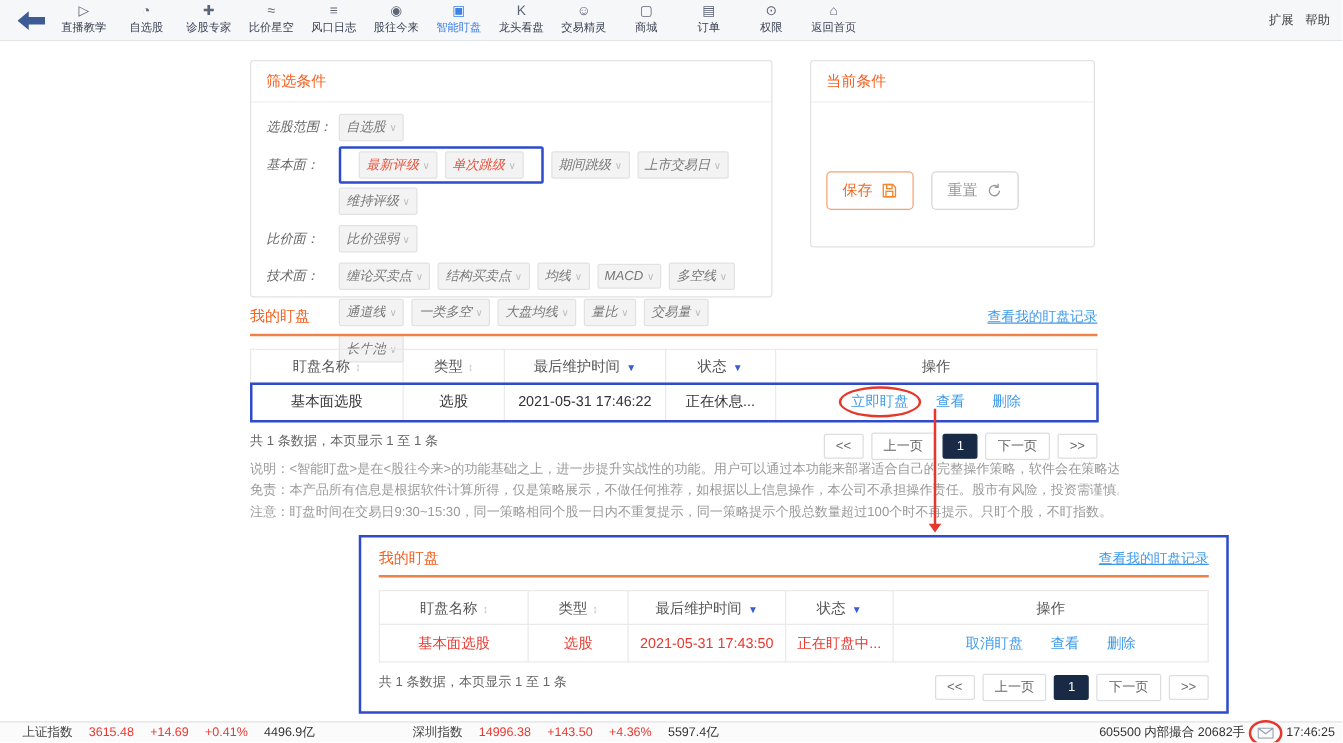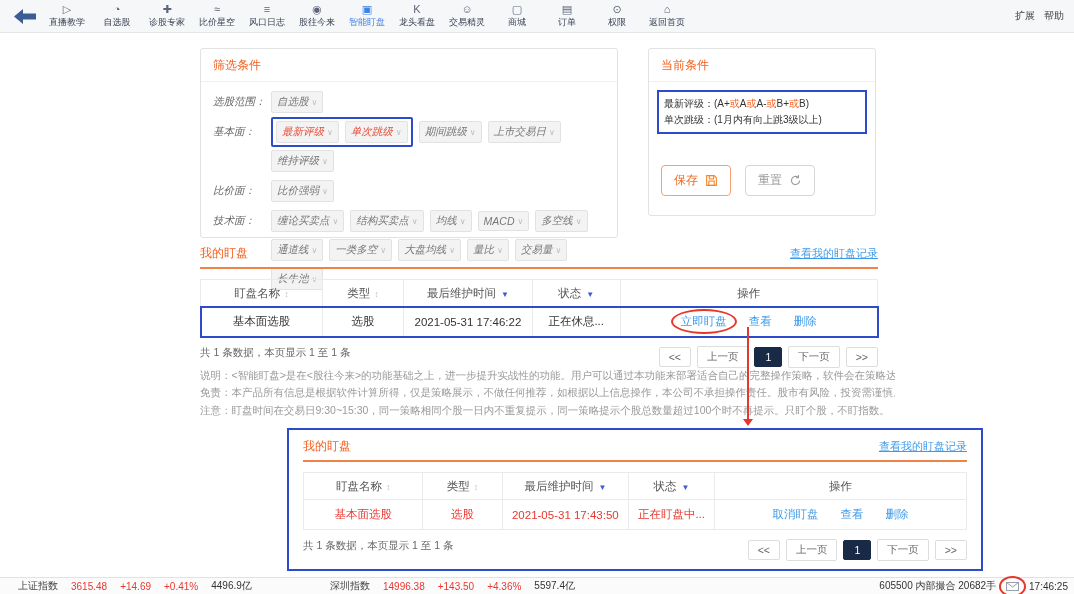--- a/index.html
+++ b/index.html
@@ -15,37 +15,37 @@
   .tb-icon{font-size:11px;line-height:12px;color:#5c6678;}
   .tb-label{font-size:9px;color:#3a4354;white-space:nowrap;text-align:right;}
   .tb-item.active .tb-icon,.tb-item.active .tb-label{color:#3f82e6;}
   .tb-right{margin-left:auto;padding-right:10px;display:flex;gap:9px;font-size:10px;color:#444;}
   .tb-right span{cursor:pointer;}
 
   
   .content{position:absolute;top:33px;left:0;right:0;bottom:17px;background:#fff;}
   .panel{position:absolute;border:1px solid #e2e2e2;border-radius:3px;background:#fff;}
   .panel.filter{left:200px;top:15px;width:418px;height:190px;}
-  .panel.current{left:648px;top:15px;width:228px;height:168px;}
+  .panel.current{left:648px;top:15px;width:228px;height:150px;}
   .ptitle{font-size:12px;font-weight:normal;color:#f5601f;padding:8px 12px 7px;border-bottom:1px solid #f0f0f0;}
 
   .frows{padding:9px 10px 0 12px;font-style:italic;}
   .frow{display:flex;align-items:flex-start;margin-bottom:8px;}
   .frow-label{width:58px;flex:none;color:#666;padding-top:4px;font-size:10.5px;}
   .fopts{display:flex;flex-wrap:wrap;gap:6px;align-items:center;row-gap:7px;}
   .fopt{background:#f3f3f3;border:1px solid #e2e2e2;border-radius:2px;color:#777;font-size:10.5px;padding:3px 5px;display:inline-flex;align-items:center;gap:3px;cursor:pointer;white-space:nowrap;}
   .fopt .chev{color:#bdbdbd;font-size:8px;}
   .fopt.sel{color:#e8503a;}
-  .fgroup{display:inline-flex;gap:6px;border:2px solid #2e4bcc;border-radius:2px;padding:2px 3px;margin:-4px 0;}
+  .fgroup{display:inline-flex;gap:6px;border:2px solid #2e4bcc;border-radius:2px;padding:2px 14px;margin:-4px 0;}
 
   .cond-box{margin:8px 8px 0 8px;border:2px solid #2e4bcc;padding:4px 5px;font-size:10px;color:#333;line-height:1.6;}
   .cond-line{display:flex;white-space:nowrap;}
   .cond-label{flex:none;}
   .hl{color:#f5601f;}
-  .cond-btns{position:absolute;left:12px;bottom:19px;display:flex;gap:14px;}
+  .cond-btns{position:absolute;left:12px;bottom:29px;display:flex;gap:14px;}
   .btn{display:inline-flex;align-items:center;gap:7px;background:#fff;border-radius:4px;font-size:12px;padding:6px 12px;cursor:pointer;}
   .btn.save{border:1px solid #f5a171;color:#f2691f;}
   .btn.reset{border:1px solid #d6d6d6;color:#999;text-align:center;}
 
   
   .watch{position:absolute;left:200px;top:212px;width:678px;}
   .watch2{left:287px;top:395px;width:696px;height:143px;border:2px solid #2e4bcc;padding:8px 14px 0 14px;background:#fff;}
   .wt-head{display:flex;justify-content:space-between;align-items:center;}
   .wt-title{color:#f5601f;font-size:12px;}
   .wt-link{color:#3f9bea;font-size:11px;text-decoration:underline;cursor:pointer;}
@@ -196,30 +196,20 @@
               <span class="fopt">量比<span class="chev">∨</span></span>
               <span class="fopt">交易量<span class="chev">∨</span></span>
               <span class="fopt">长牛池<span class="chev">∨</span></span>
             </span>
           </div>
         </div>
     </section>
 
     <section class="panel current">
       <h2 class="ptitle">当前条件</h2>
-      <div class="cond-box" id="cond-box">
-          <div class="cond-line">
-     <span class="cond-label">最新评级：</span>
-     <span class="cond-value">(A+<span class="hl">或</span>A<span class="hl">或</span>A-<span class="hl">或</span>B+<span class="hl">或</span>B)</span>
-   </div>
-          <div class="cond-line">
-     <span class="cond-label">单次跳级：</span>
-     <span class="cond-value">(1月内有向上跳3级以上)</span>
-   </div>
-        </div>
       <div class="cond-btns">
         <button class="btn save">
           <span>保存</span>
           <svg width="13" height="13" viewBox="0 0 24 24">
               <path d="M3 3 h14 l4 4 v14 h-18 z" fill="none" stroke="#f2872f" stroke-width="2"></path>
               <rect x="8" y="3" width="8" height="6" fill="none" stroke="#f2872f" stroke-width="2"></rect>
               <rect x="7" y="13" width="10" height="8" fill="none" stroke="#f2872f" stroke-width="2"></rect>
             </svg>
         </button>
         <button class="btn reset">

